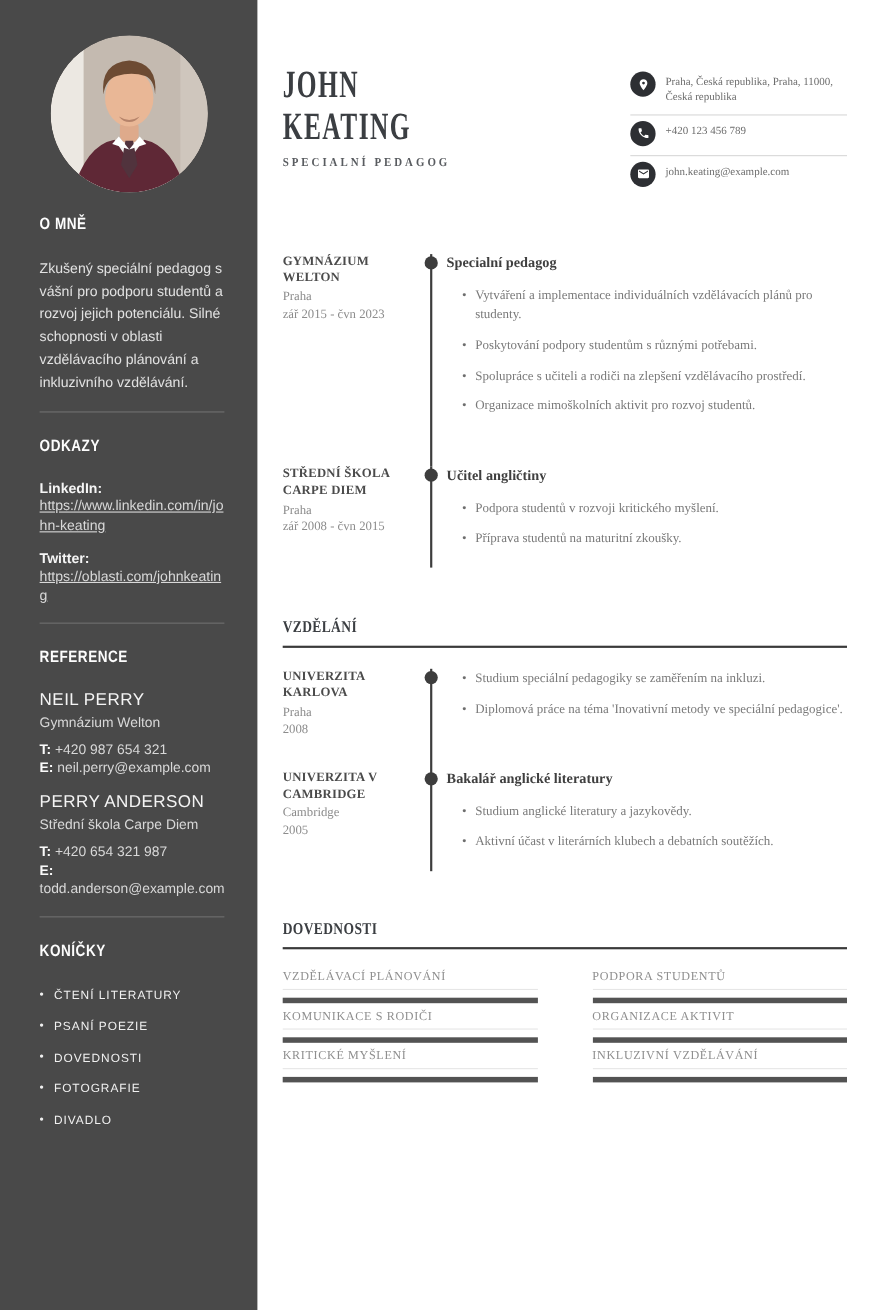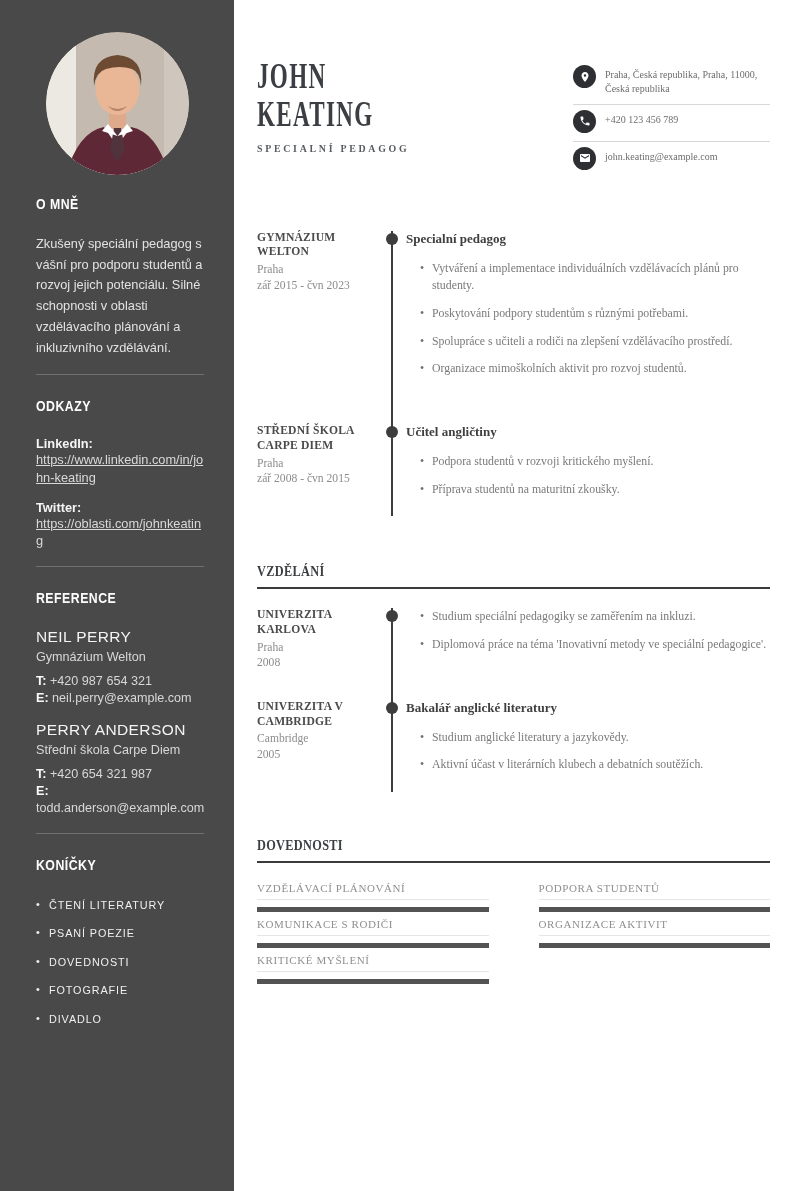--- a/index.html
+++ b/index.html
@@ -286,17 +286,23 @@
           <div class="bar-track">
               <div class="bar-fill" style="width: 100%;"></div>
             </div>
         </div>
         <div class="bar-item">
           <span class="bar-label">KRITICKÉ MYŠLENÍ</span>
           <div class="bar-track">
               <div class="bar-fill" style="width: 100%;"></div>
             </div>
         </div>
+        <div class="bar-item">
+          <span class="bar-label">INKLUZIVNÍ VZDĚLÁVÁNÍ</span>
+          <div class="bar-track">
+              <div class="bar-fill" style="width: 100%;"></div>
+            </div>
+        </div>
       </div>
     </section>
 
   </main>
 </div>
 
 </body></html>

